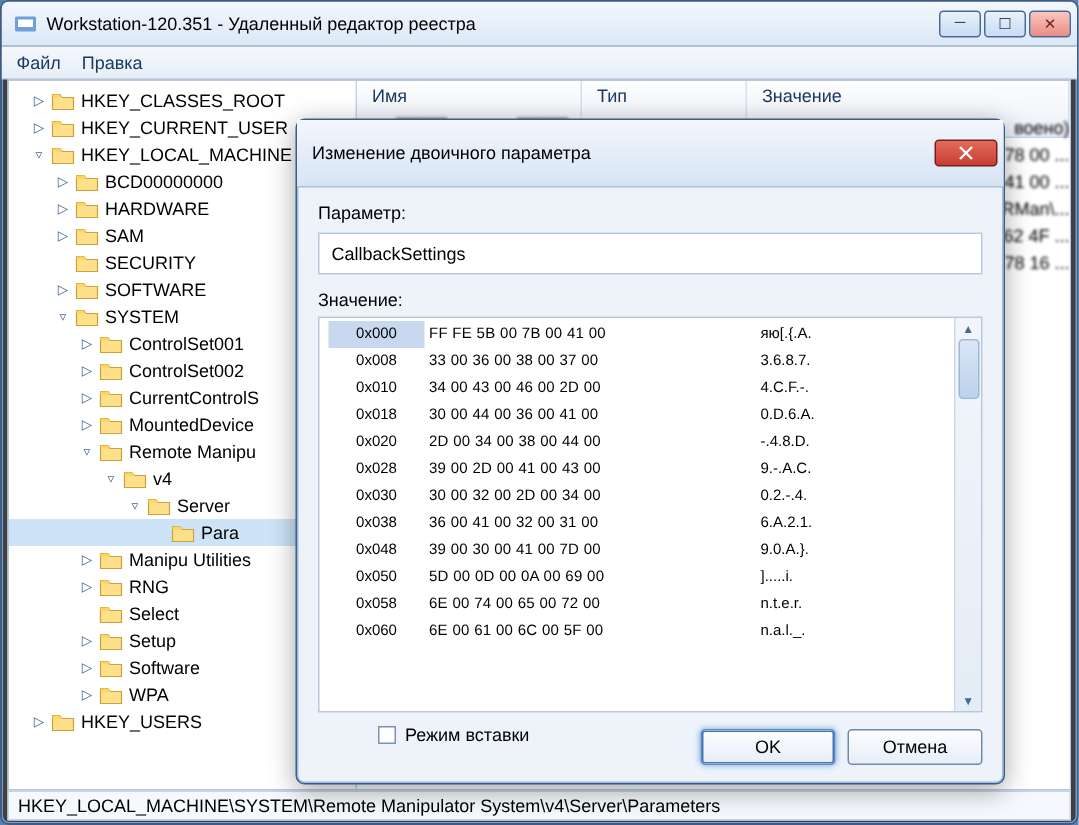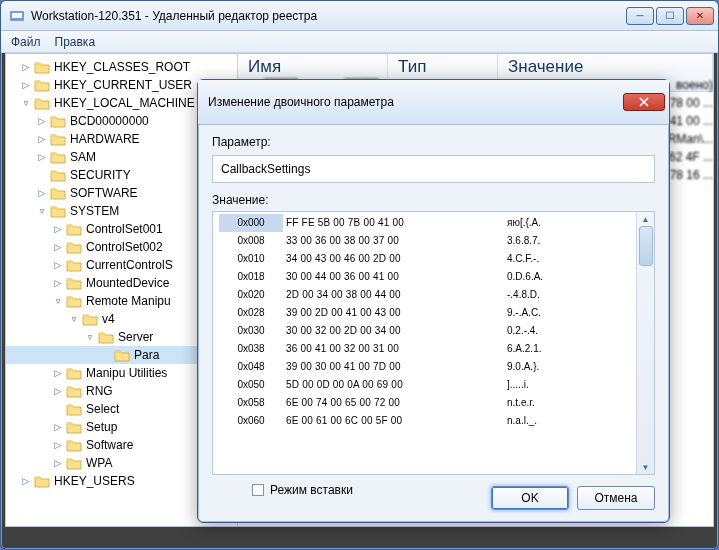--- a/index.html
+++ b/index.html
@@ -13,21 +13,21 @@
   .winbtns { display: flex; gap: 2px; }
   .winbtn { width: 28px; height: 18px; border: 1px solid #4a6a94; border-radius: 3px; background: linear-gradient(#e9f1fb,#c7dcf3); display: flex; align-items: center; justify-content: center; font-size: 10px; color: #2b4564; cursor: default; }
   .winbtn.close { background: linear-gradient(#f7c6c0,#e98d85); color: #6b1c16; }
 
   .menubar { height: 22px; background: linear-gradient(#f5f8fc,#e6eef8); border-bottom: 1px solid #c5d4e6; display: flex; align-items: center; gap: 14px; padding: 0 10px; font-size: 12px; color: #1a3860; }
   .menubar span { cursor: default; }
 
   .client { position: absolute; top: 52px; bottom: 22px; left: 4px; right: 4px; display: flex; background: #fff; border: 1px solid #b8c8dc; }
   .tree { width: 232px; border-right: 1px solid #c5d4e6; overflow: auto; background: #fff; padding: 4px 0; }
   .list { flex: 1; background: #fff; position: relative; }
-  .listheader { height: 38px; background: linear-gradient(#fdfdfe,#ebf1f8); border-bottom: 1px solid #c5d4e6; display: flex; font-size: 17px; color: #1a3860; }
+  .listheader { height: 38px; background: linear-gradient(#fdfdfe,#ebf1f8); border-bottom: 1px solid #c5d4e6; display: flex; font-size: 12px; color: #1a3860; }
   .listheader div { padding: 3px 10px; border-right: 1px solid #d5e0ec; }
   .listheader .col1 { width: 150px; }
   .listheader .col2 { width: 110px; }
   .listheader .col3 { flex: 1; }
 
   .listbody { position: absolute; top: 22px; left: 0; right: 0; bottom: 0; overflow: hidden; font-size: 12px; }
   .listrow { display: flex; height: 18px; align-items: center; color: #888; filter: blur(1px); }
   .listrow div:nth-child(1) { width: 150px; padding-left: 26px; }
   .listrow div:nth-child(2) { width: 110px; }
   .listrow div:nth-child(3) { flex: 1; white-space: nowrap; }
@@ -63,21 +63,21 @@
   .hexascii { flex: 1; }
   .hexscroll { width: 18px; border-left: 1px solid #cdd8e6; background: linear-gradient(#f2f6fb,#e4ecf6); position: relative; }
   .hexscroll .thumb { position: absolute; top: 14px; width: 14px; left: 2px; height: 40px; background: linear-gradient(#d9e6f5,#bcd2ec); border: 1px solid #9cb8d9; border-radius: 3px; }
   .hexscroll .arrow { position: absolute; left: 0; right: 0; height: 14px; display: flex; align-items: center; justify-content: center; font-size: 8px; color: #4a6a94; }
   .hexscroll .arrow.up { top: 0; } .hexscroll .arrow.dn { bottom: 0; }
 
   .insertrow { margin-top: 8px; display: flex; align-items: center; gap: 6px; padding-left: 40px; }
   .chk { width: 12px; height: 12px; border: 1px solid #7a94b4; background: #fff; }
 
   .btns { position: absolute; right: 14px; bottom: 12px; display: flex; gap: 8px; }
-  .btn { width: 78px; height: 24px; border: 1px solid #6d8bb0; border-radius: 3px; background: linear-gradient(#fdfdfe,#e6eef8); font-size: 12px; display: flex; align-items: center; justify-content: center; cursor: default; }
+  .btn { width: 90px; height: 24px; border: 1px solid #6d8bb0; border-radius: 3px; background: linear-gradient(#fdfdfe,#e6eef8); font-size: 12px; display: flex; align-items: center; justify-content: center; cursor: default; }
   .btn.default { box-shadow: 0 0 0 1px #3c78c0 inset, 0 0 4px #6aa5e6; }
 
   
   .folder svg, .app-icon svg { width: 100%; height: 100%; }
 </style>
 </head>
 <body>
 
 <div class="window">
   <div class="titlebar">
@@ -329,20 +329,21 @@
           </div>
           <div class="listrow">
             <div>████</div>
             <div>████</div>
             <div style="filter:none;color:#000;text-align:left;padding-left:260px">78 16 ...</div>
           </div>
         </div>
     </div>
   </div>
 
+  <div class="statusbar">HKEY_LOCAL_MACHINE\SYSTEM\Remote Manipulator System\v4\Server\Parameters</div>
 
   <div class="overlaywrap">
     <div class="dialog">
       <div class="dtitlebar">
         <span class="dtitle">Изменение двоичного параметра</span>
         <div class="dclose">
           <svg width="12" height="10" viewBox="0 0 12 10">
               <path d="M2 1 L10 9 M10 1 L2 9" stroke="#fff" stroke-width="1.6"></path>
             </svg>
         </div>

